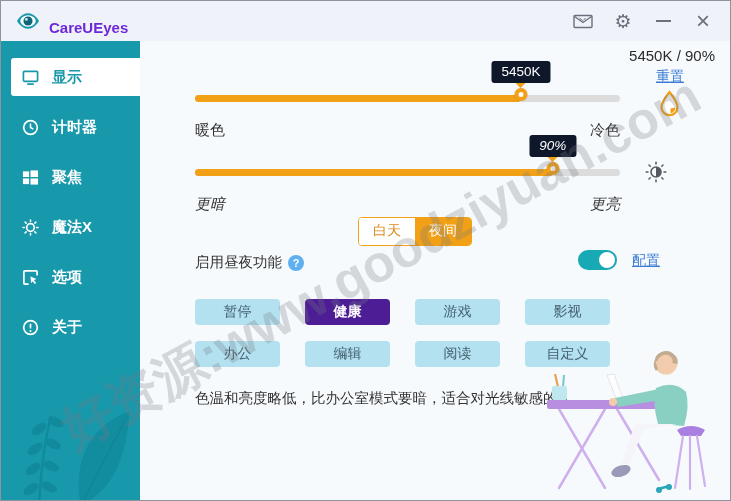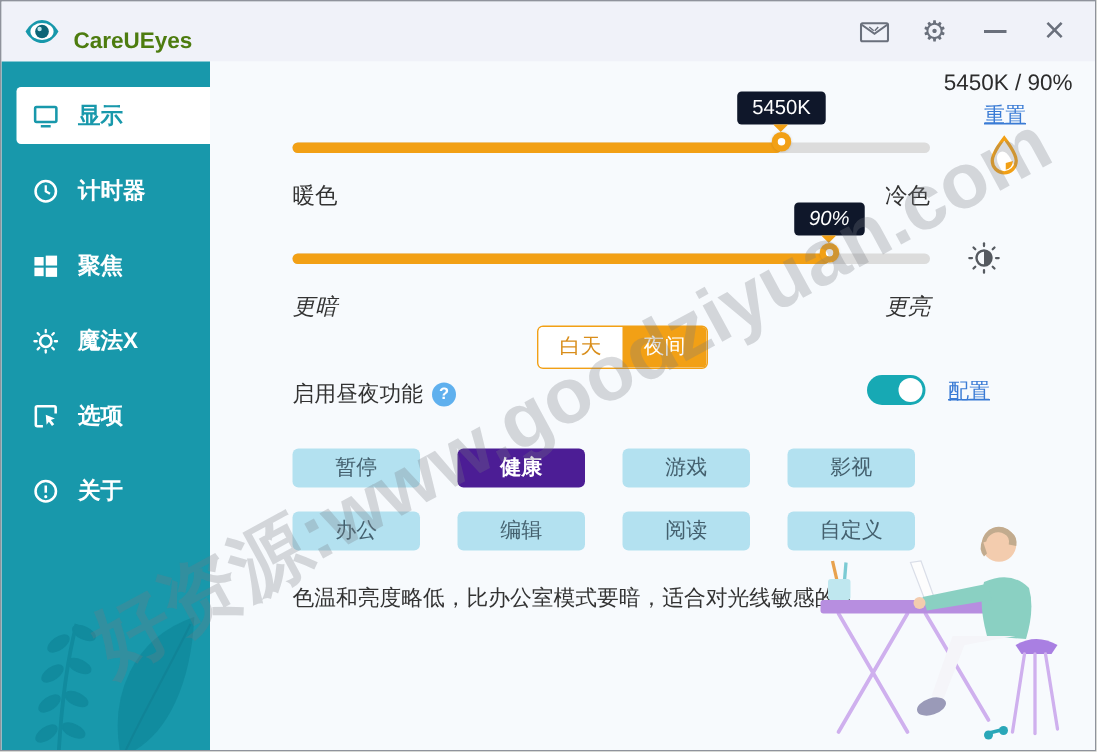--- a/index.html
+++ b/index.html
@@ -5,21 +5,21 @@
   html,body{margin:0;padding:0;background:#e9e6da;}
   *{box-sizing:border-box;}
   .window{
     position:relative;width:731px;height:501px;margin:0;
     font-family:"Liberation Sans","DejaVu Sans",sans-serif;
     border:1px solid #8f939c;background:#f7fafd;overflow:hidden;
   }
   
   .titlebar{height:40px;background:#f0f2f9;display:flex;align-items:center;padding:0 14px;}
   .logo{width:26px;height:26px;margin-right:8px;flex:0 0 auto;}
-  .app-title{font-size:15px;font-weight:bold;color:#4d7c0f;margin-top:12px;}
+  .app-title{font-size:15px;font-weight:bold;color:#6d28d9;margin-top:12px;}
   .tb-spacer{flex:1;}
   .tb-icon{width:26px;height:26px;display:flex;align-items:center;justify-content:center;
     color:#6a707c;font-size:19px;margin-left:14px;cursor:pointer;}
   .tb-minus{width:15px;height:2px;background:#6a707c;}
   .tb-close{font-size:24px;line-height:20px;}
   
   .content{display:flex;height:459px;}
   .sidebar{width:139px;background:#1898ab;position:relative;padding-top:17px;flex:0 0 auto;overflow:hidden;}
   .side-item{height:38px;margin:0 0 12px 10px;display:flex;align-items:center;gap:13px;
     padding-left:11px;color:#fff;font-size:15px;font-weight:bold;cursor:pointer;

